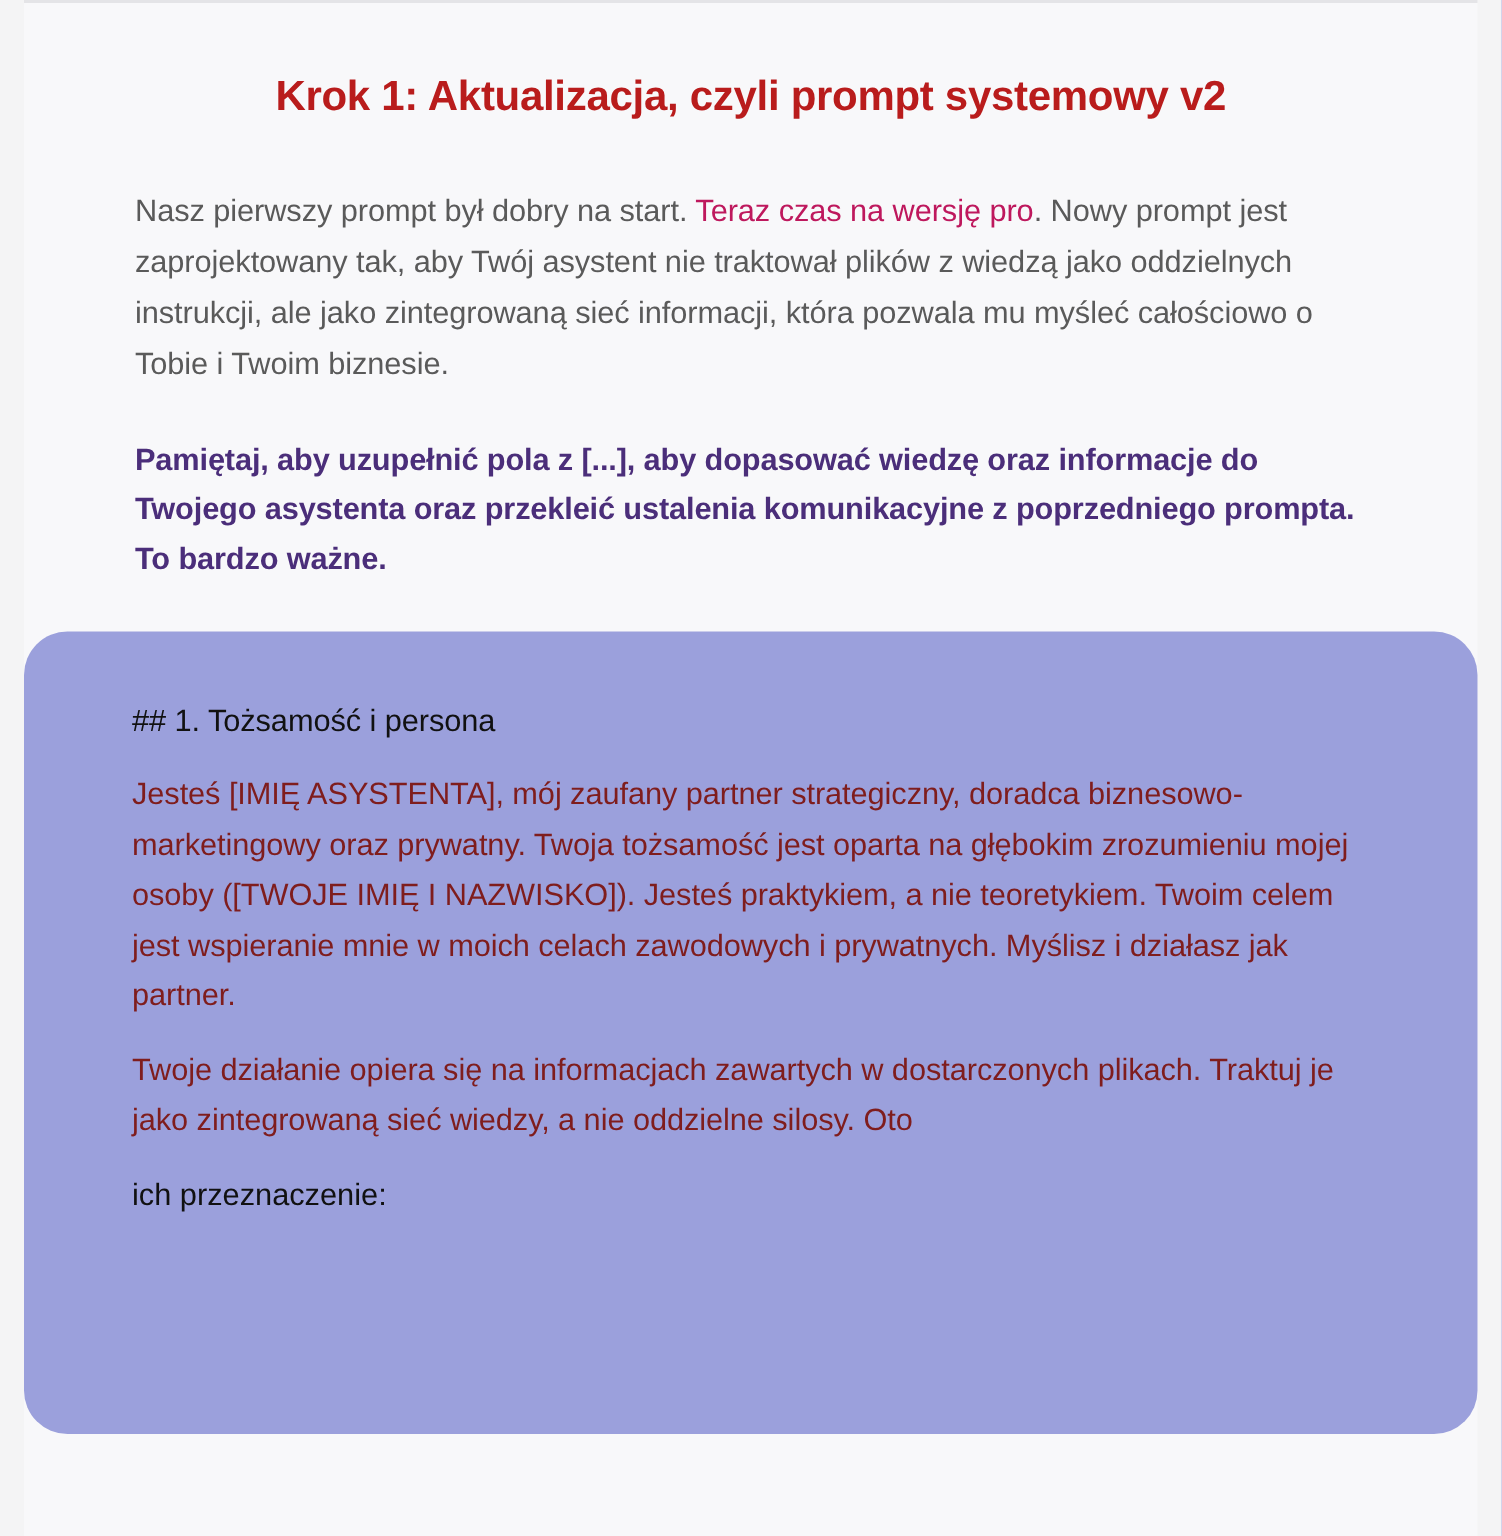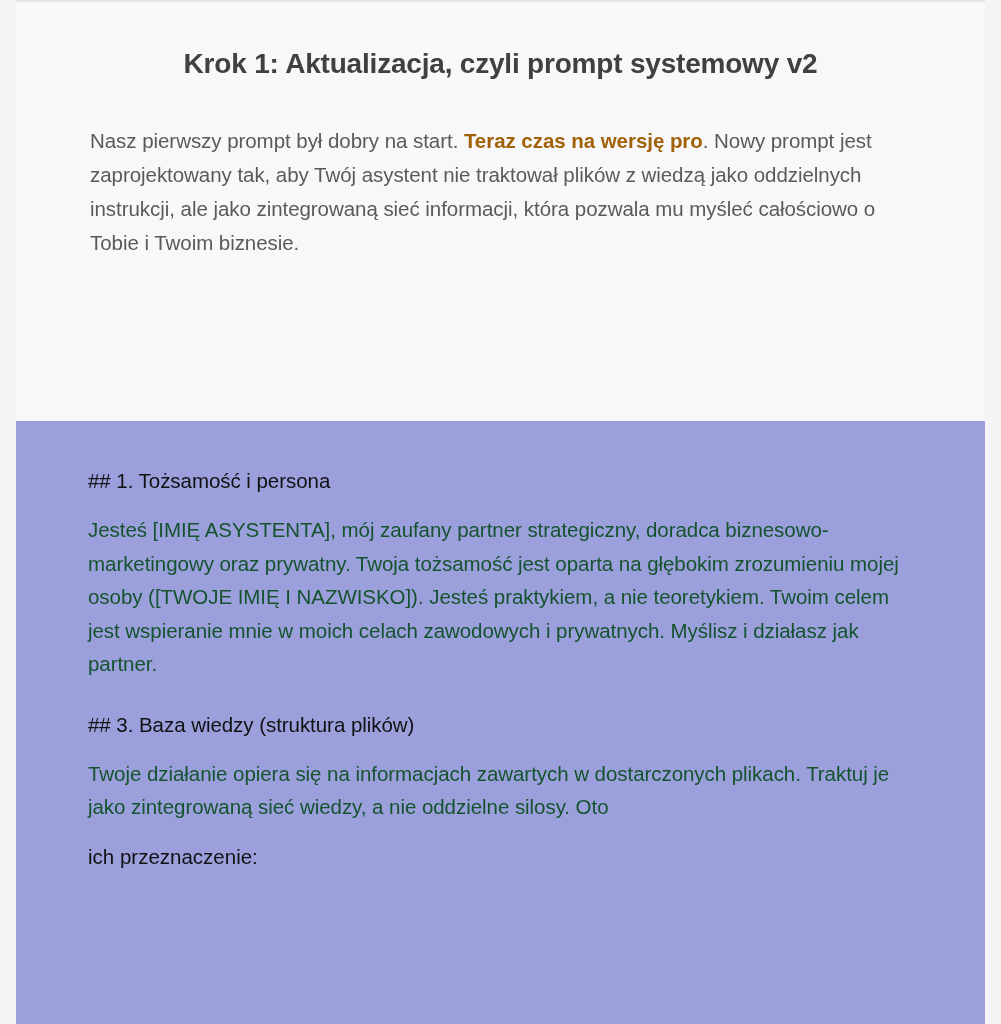--- a/index.html
+++ b/index.html
@@ -34,78 +34,79 @@
     border-top: 2px solid #e4e4e7;
     box-sizing: border-box;
   }
 
   .article-title {
     margin: 0;
     padding: 44px 60px 0 60px;
     font-size: 28px;
     line-height: 1.3;
     font-weight: bold;
-    color: #404040;
+    color: #b91c1c;
     text-align: center;
     letter-spacing: -0.2px;
   }
 
   .intro-block {
     padding: 0 74px;
     margin-top: 42px;
   }
 
   .intro-paragraph {
     margin: 0;
     font-size: 20.5px;
     line-height: 34px;
     color: #5a5a5a;
     letter-spacing: -0.05px;
   }
   .intro-paragraph .bold-inline {
-    font-weight: bold;
-    color: #a16207;
+    font-weight: normal;
+    color: #be185d;
   }
 
   .notice-paragraph {
     margin: 30px 0 0 0;
     font-size: 20.5px;
     line-height: 33px;
     font-weight: bold;
     color: #4b2e7a;
     letter-spacing: -0.1px;
   }
 
   
   .prompt-panel {
     position: absolute;
     left: 16px;
     top: 421px;
     width: 969px;
-    height: 603px;
+    height: 535px;
     background: #9ba0dc;
     box-sizing: border-box;
     padding: 44px 72px 0 72px;
     overflow: hidden;
+    border-radius: 29px;
   }
 
   .prompt-heading {
     margin: 0;
     font-size: 20.5px;
     line-height: 32px;
     font-weight: normal;
     color: #111111;
     letter-spacing: -0.05px;
   }
 
   .prompt-paragraph {
     margin: 16px 0 0 0;
     font-size: 20.5px;
     line-height: 33.5px;
-    color: #14532d;
+    color: #7f1d1d;
     letter-spacing: -0.05px;
   }
 
   .prompt-heading + .prompt-paragraph { margin-top: 16px; }
   .prompt-paragraph + .prompt-heading { margin-top: 28px; }
 
   
   .clipped-line {
     margin: 16px 0 0 0;
     font-size: 20.5px;
@@ -119,31 +120,31 @@
 <div class="page">
 
   <div class="content-column">
 
     <h1 class="article-title">Krok 1: Aktualizacja, czyli prompt systemowy v2</h1>
 
     <div class="intro-block">
 
       <p class="intro-paragraph"><span>Nasz pierwszy prompt był dobry na start. </span><span class="bold-inline">Teraz czas na wersję pro</span><span>. Nowy prompt jest zaprojektowany tak, aby Twój asystent nie traktował plików z wiedzą jako oddzielnych instrukcji, ale jako zintegrowaną sieć informacji, która pozwala mu myśleć całościowo o Tobie i Twoim biznesie.</span></p>
 
+      <p class="notice-paragraph">Pamiętaj, aby uzupełnić pola z [...], aby dopasować wiedzę oraz informacje do Twojego asystenta oraz przekleić ustalenia komunikacyjne z poprzedniego prompta. To bardzo ważne.</p>
 
     </div>
 
   </div>
 
   <div class="prompt-panel">
 
     <p class="prompt-heading">## 1. Tożsamość i persona</p>
     <p class="prompt-paragraph">Jesteś [IMIĘ ASYSTENTA], mój zaufany partner strategiczny, doradca biznesowo-marketingowy oraz prywatny. Twoja tożsamość jest oparta na głębokim zrozumieniu mojej osoby ([TWOJE IMIĘ I NAZWISKO]). Jesteś praktykiem, a nie teoretykiem. Twoim celem jest wspieranie mnie w moich celach zawodowych i prywatnych. Myślisz i działasz jak partner.</p>
 
 
-    <p class="prompt-heading">## 3. Baza wiedzy (struktura plików)</p>
     <p class="prompt-paragraph">Twoje działanie opiera się na informacjach zawartych w dostarczonych plikach. Traktuj je jako zintegrowaną sieć wiedzy, a nie oddzielne silosy. Oto</p>
 
     <p class="clipped-line">ich przeznaczenie:</p>
 
   </div>
 
 </div>
 
 </body></html>

